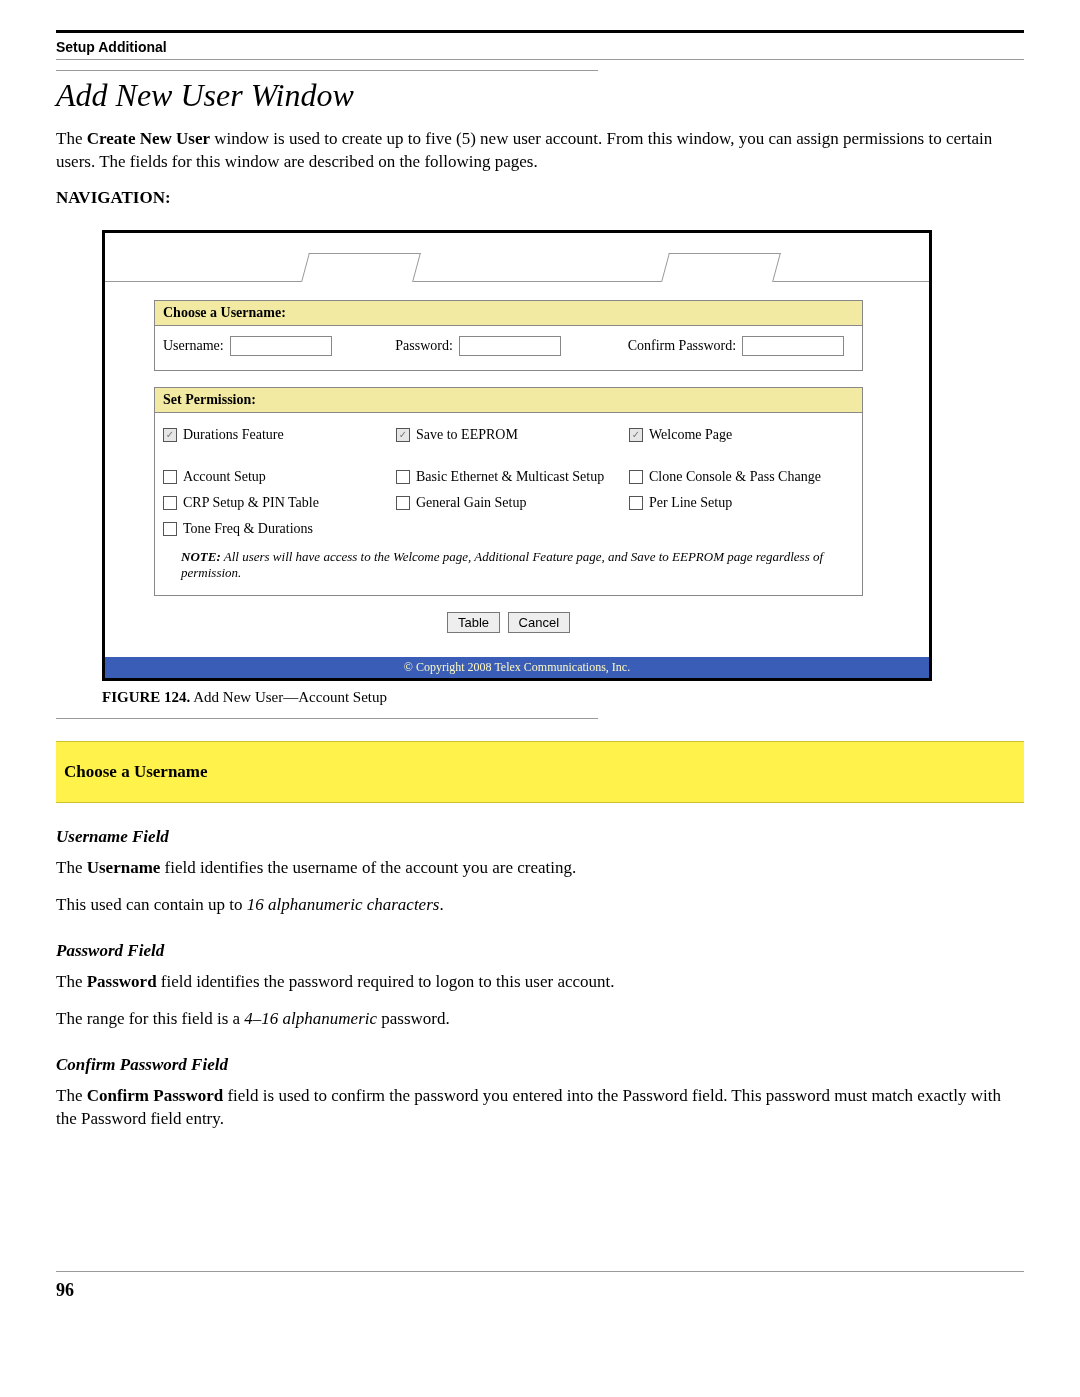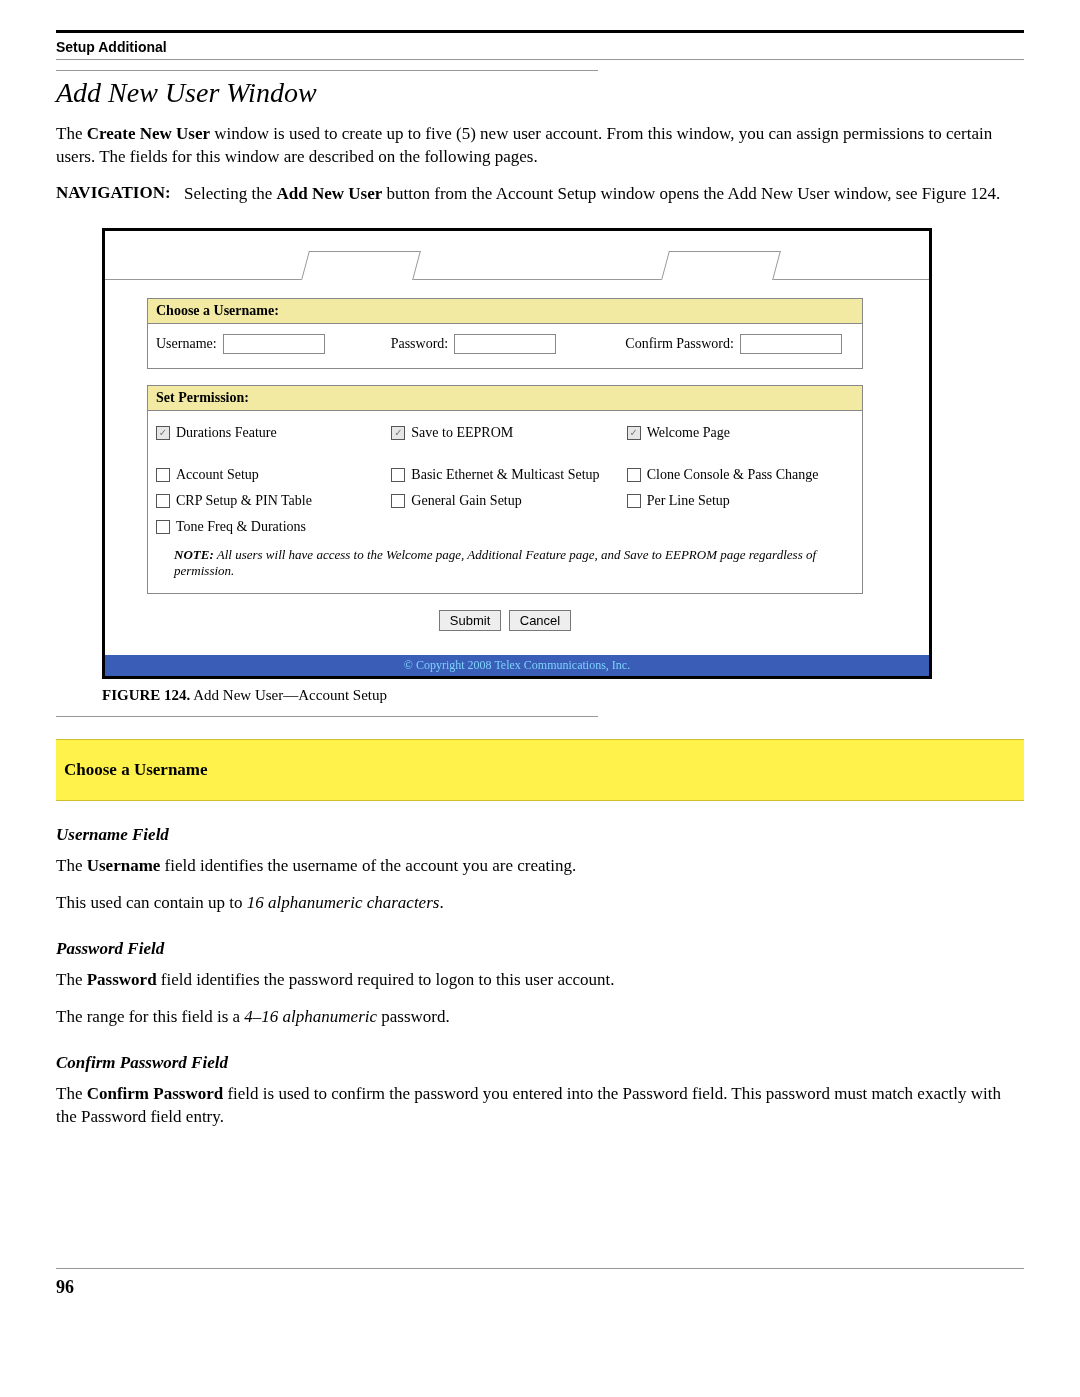--- a/index.html
+++ b/index.html
@@ -28,21 +28,21 @@
     border-bottom: 1px solid #999;
     margin-bottom: 10px;
   }
   .section-rule-short {
     border-top: 1px solid #999;
     width: 56%;
     margin: 10px 0 0 0;
   }
   .section-title {
     font-style: italic;
-    font-size: 28px;
+    font-size: 32px;
     margin: 6px 0 14px 0;
   }
   .para {
     font-size: 17px;
     line-height: 1.35;
     margin: 10px 0 14px 0;
   }
   .para strong { font-weight: bold; }
   .nav-block {
     display: flex;
@@ -76,20 +76,21 @@
     border-left: 1px solid #999;
     border-right: 1px solid #999;
     border-top: 1px solid #999;
   }
   .tab.t1 { left: 200px; transform: skewX(-15deg); }
   .tab.t2 { left: 560px; transform: skewX(-15deg); }
   .inner-pad {
     padding: 18px 66px 10px 42px;
     font-family: "Times New Roman", serif;
     font-size: 14px;
+    margin-left: 7px;
   }
   .panel {
     border: 1px solid #888;
     margin-bottom: 16px;
   }
   .panel-head {
     background: #f2eaa2;
     font-weight: bold;
     font-size: 14px;
     padding: 4px 8px;
@@ -156,21 +157,21 @@
     font-family: Arial, sans-serif;
     font-size: 13px;
     border: 1px solid #777;
     background: #eee;
     padding: 2px 10px;
     margin: 0 2px;
     display: inline-block;
   }
   .copyright-bar {
     background: #3a5db8;
-    color: #7dd3fc;
+    color: #fef9c3;
     text-align: center;
     font-size: 12px;
     padding: 3px 0;
     font-family: "Times New Roman", serif;
   }
   .figure-caption {
     font-size: 15px;
     margin: 6px 0 12px 46px;
   }
   .figure-caption .fignum { font-weight: bold; }
@@ -217,23 +218,20 @@
 
   <div class="section-rule-short"></div>
   <div class="section-title">Add New User Window</div>
 
   <div class="para">
     <span>The </span><strong>Create New User</strong><span> window is used to create up to five (5) new user account. From this window, you can assign permissions to certain users. The fields for this window are described on the following pages.</span>
   </div>
 
   <div class="nav-block">
     <div class="nav-label">NAVIGATION:</div>
-    <div class="nav-text">
-      <span>Selecting the </span><strong>Add New User</strong><span> button from the Account Setup window opens the Add New User window, see Figure 124.</span>
-    </div>
   </div>
 
   <div class="figure-wrap">
     <div class="figure-box">
       <div class="tabrow">
         <div class="tab t1"></div>
         <div class="tab t2"></div>
       </div>
       <div class="inner-pad">
 
@@ -309,21 +307,21 @@
               <div></div>
                 <div></div>
             </div>
             <div class="note">
               <strong>NOTE:</strong><span> All users will have access to the Welcome page, Additional Feature page, and Save to EEPROM page regardless of permission.</span>
             </div>
           </div>
         </div>
 
         <div class="btnrow">
-          <span class="btn">Submit</span>
+          <span class="btn">Table</span>
           <span class="btn">Cancel</span>
         </div>
       </div>
       <div class="copyright-bar">© Copyright 2008 Telex Communications, Inc.</div>
     </div>
   </div>
   <div class="figure-caption">
     <span class="fignum">FIGURE 124.</span><span> Add New User—Account Setup</span>
   </div>
   <div class="section-rule-short after-fig"></div>

